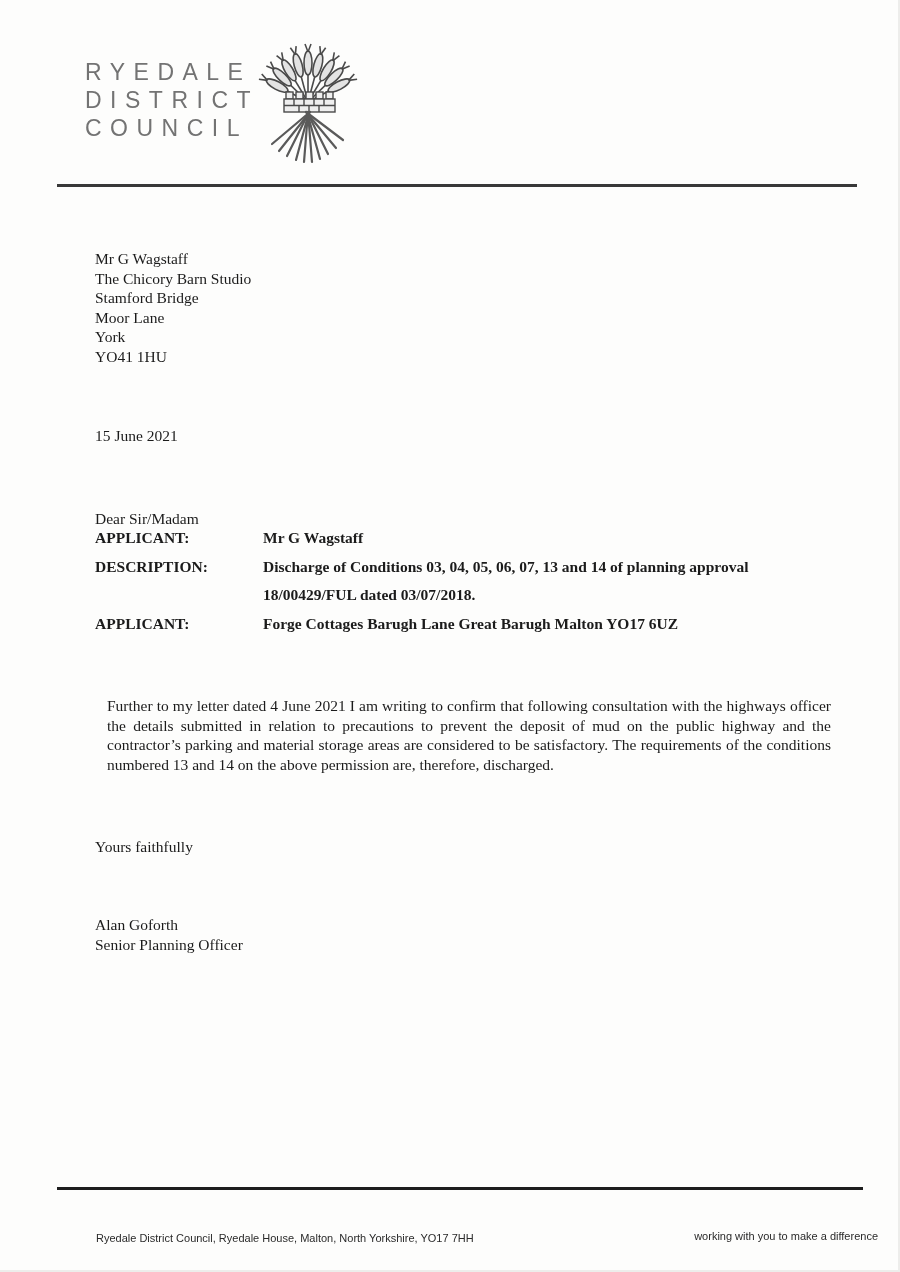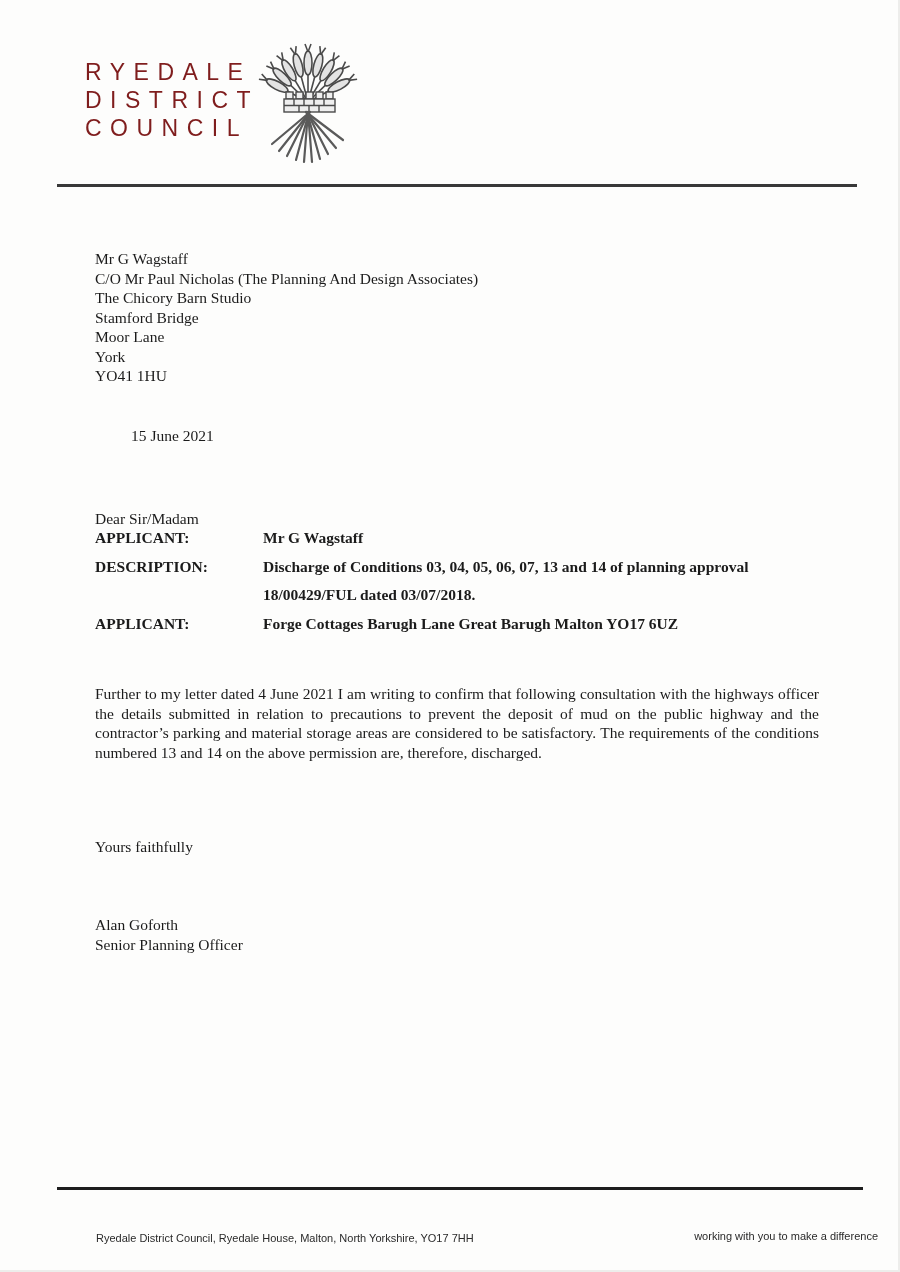--- a/index.html
+++ b/index.html
@@ -21,21 +21,21 @@
   
   .org {
     position: absolute;
     left: 85px;
     top: 58px;
     font-family: "Liberation Sans", sans-serif;
     font-size: 23px;
     font-weight: 400;
     letter-spacing: 8.5px;
     line-height: 28px;
-    color: #7f1d1d;
+    color: #737373;
   }
   .sheaf {
     position: absolute;
     left: 250px;
     top: 40px;
   }
   .rule {
     position: absolute;
     background: #383838;
   }
@@ -52,21 +52,20 @@
     left: 95px;
     top: 249px;
     font-size: 15.5px;
     line-height: 19.5px;
   }
   .date {
     position: absolute;
     left: 95px;
     top: 427px;
     font-size: 15.5px;
-    margin-left: 36px;
   }
   .salutation {
     position: absolute;
     left: 95px;
     top: 484px;
     font-size: 15.5px;
     margin-top: 26px;
   }
   .app-table {
     position: absolute;
@@ -79,21 +78,21 @@
     grid-template-columns: 168px 1fr;
     font-weight: bold;
     font-size: 15.5px;
     line-height: 28.5px;
   }
   .body-par {
     position: absolute;
     left: 95px;
     top: 684px;
     width: 724px;
-    margin: 0;
+    margin: 12px;
     font-size: 15.5px;
     line-height: 19.5px;
     text-align: justify;
   }
   .closing {
     position: absolute;
     left: 95px;
     top: 802px;
     font-size: 15.5px;
     margin-top: 36px;
@@ -231,21 +230,20 @@
       <line x1="57" y1="72" x2="78" y2="114"></line>
       <line x1="56" y1="72" x2="86" y2="108"></line>
       <line x1="56" y1="72" x2="93" y2="100"></line>
     </g>
   </svg>
 
   <div class="rule top-rule"></div>
 
   <div class="recipient">
     <div>Mr G Wagstaff</div>
-    <div>C/O Mr Paul Nicholas (The Planning And Design Associates)</div>
     <div>The Chicory Barn Studio</div>
     <div>Stamford Bridge</div>
     <div>Moor Lane</div>
     <div>York</div>
     <div>YO41 1HU</div>
   </div>
 
   <div class="date">15 June 2021</div>
 
   <div class="salutation">Dear Sir/Madam</div>

